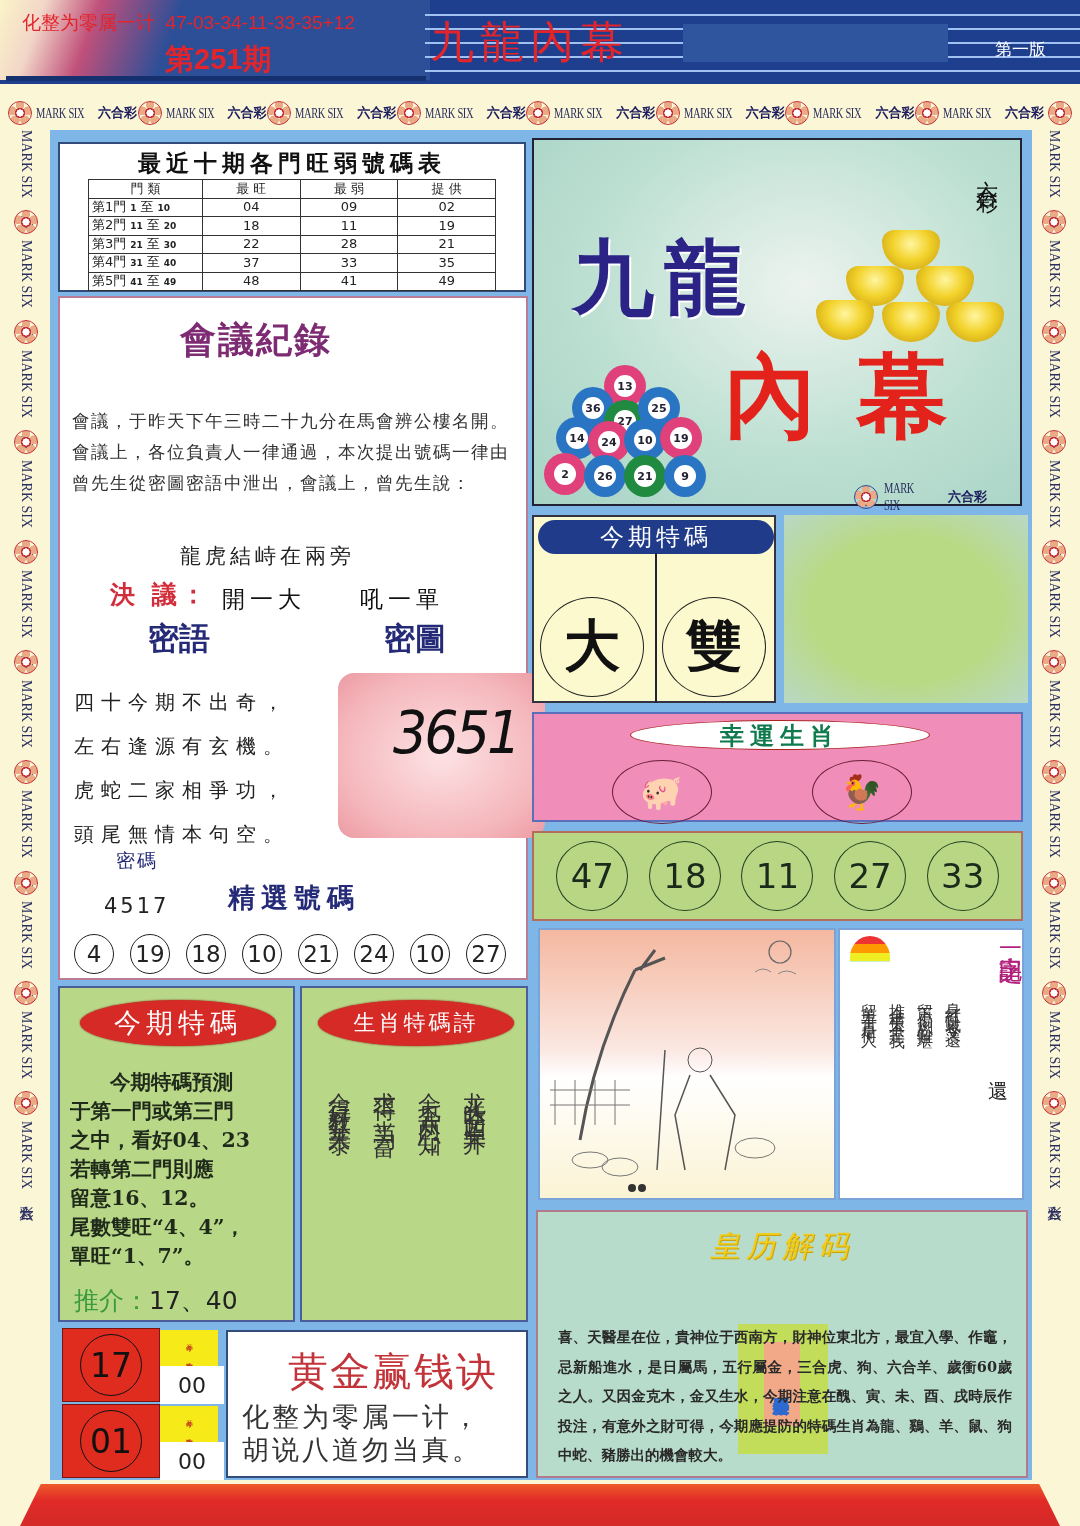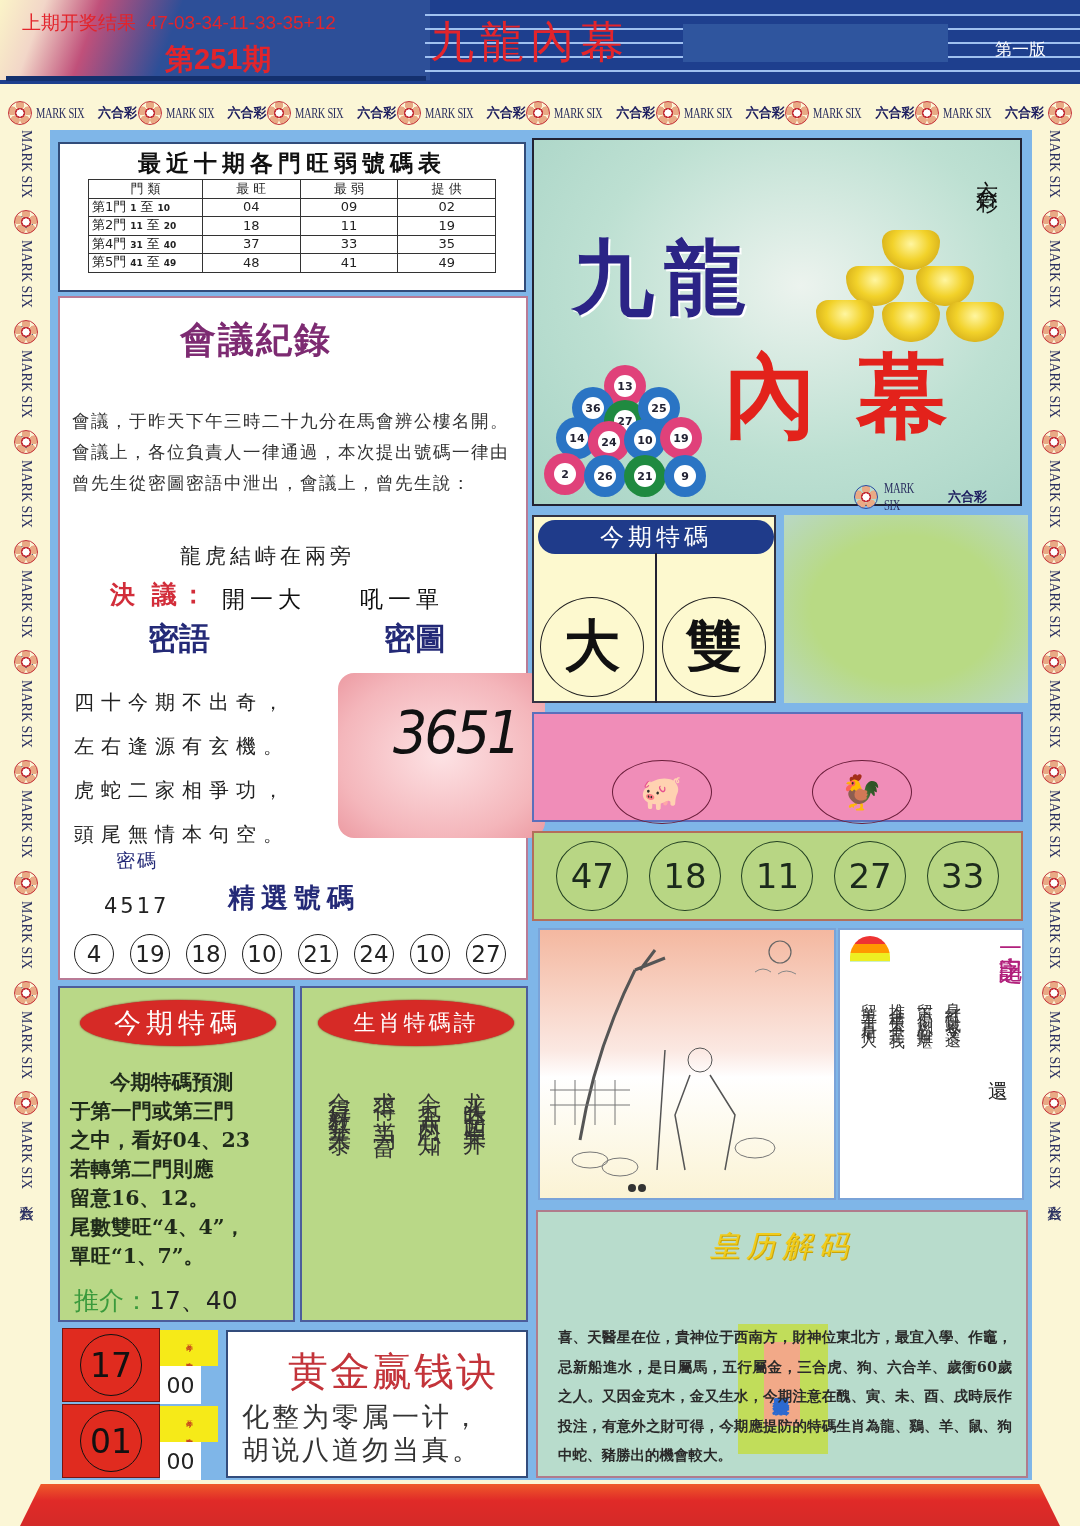--- a/index.html
+++ b/index.html
@@ -62,21 +62,21 @@
 #tx-body div:first-child{padding-left:40px}
 #tx-rec{left:14px;top:296px;font-size:25px;color:#222}
 #tx-rec span.g{color:#3a9a3c}
 #sx-cols{left:24px;top:86px;display:flex;flex-direction:row-reverse;gap:18px}
 .vcol{writing-mode:vertical-rl;font-size:23px;line-height:27px;letter-spacing:7px;color:#333;font-family:"DejaVu Serif",serif}
 
 #num-block{left:62px;top:1328px;width:160px;height:150px;background:#7fb6e8}
 .nred{position:absolute;left:0;width:98px;height:74px;background:#e02b1f;border:1px solid #7a1410;display:flex;align-items:center;justify-content:center}
 .nred span{width:62px;height:62px;border:1.5px solid #111;border-radius:50%;display:flex;align-items:center;justify-content:center;font-size:33px;color:#111}
 .nyel{position:absolute;left:98px;width:58px;height:36px;background:#f6ea18;display:flex;justify-content:space-around;align-items:center;font-size:7px;color:#c2361e;line-height:8px;writing-mode:vertical-rl}
-.nwhite{position:absolute;left:98px;width:41px;height:38px;background:#fff;font-size:22px;display:flex;align-items:center;justify-content:center;color:#222}
+.nwhite{position:absolute;left:98px;width:64px;height:38px;background:#fff;font-size:22px;display:flex;align-items:center;justify-content:center;color:#222}
 #gold-panel{left:226px;top:1330px;width:302px;height:148px;background:#fff;border:2px solid #334c7c}
 #gold-title{left:60px;top:12px;font-size:40px;color:#c3343a;font-family:"DejaVu Serif",serif;letter-spacing:2px}
 #gold-body{left:14px;top:68px;font-size:27px;line-height:33px;color:#333;letter-spacing:3px;white-space:nowrap}
 
 #logo-panel{left:532px;top:138px;width:490px;height:368px;border:2px solid #223;background:radial-gradient(ellipse at 55% 40%,#ecf3ee 0%,#bde0d2 55%,#a7d3c5 100%)}
 #lp-liuhe{left:438px;top:22px;writing-mode:vertical-rl;font-size:22px;letter-spacing:6px;color:#111}
 #lp-jl{left:38px;top:84px;font-size:82px;font-weight:bold;color:#2b2486;font-family:"DejaVu Serif",serif;letter-spacing:10px;text-shadow:2px 2px 0 #fff}
 #lp-nm{left:190px;top:195px;font-size:92px;color:#e3221b;font-family:"DejaVu Serif",serif;letter-spacing:40px;font-weight:bold}
 #ingots{left:282px;top:90px;width:190px;height:130px}
 .ingot{position:absolute;width:58px;height:40px;background:radial-gradient(ellipse at 50% 35%,#fff6a0 0%,#f2d22a 45%,#c2960f 100%);border-radius:12px 12px 28px 28px}
@@ -118,21 +118,21 @@
 <body>
 
 <div id="header" class="abs"></div>
 <div id="hdr-grad" class="abs"></div>
 <div class="abs hdr-stripe" style="top:14px"></div>
 <div class="abs hdr-stripe" style="top:28px"></div>
 <div class="abs hdr-stripe" style="top:42px"></div>
 <div class="abs hdr-stripe" style="top:56px"></div>
 <div class="abs hdr-stripe" style="top:70px"></div>
 <div id="hdr-line" class="abs"></div>
-<div id="hdr-last" class="abs"><span>上期开奖结果</span>&nbsp;&nbsp;<span>47-03-34-11-33-35+12</span></div>
+<div id="hdr-last" class="abs"><span>化整为零属一计</span>&nbsp;&nbsp;<span>47-03-34-11-33-35+12</span></div>
 <div id="hdr-issue" class="abs">第251期</div>
 <div id="hdr-title" class="abs">九龍內幕</div>
 <div id="hdr-box" class="abs"></div>
 <div id="hdr-edition" class="abs">第一版</div>
 
 <div id="frame-top" class="abs">
   <div class="mk">
       <span class="flower"></span>
       <span class="mk-txt">MARK SIX</span>
       <span class="mk-cn">六合彩</span>
@@ -256,20 +256,26 @@
           <td>09</td>
           <td>02</td>
         </tr>
     <tr>
           <td class="door"><span>第2門</span><small>11</small><span>至</span><small>20</small></td>
           <td>18</td>
           <td>11</td>
           <td>19</td>
         </tr>
     <tr>
+          <td class="door"><span>第3門</span><small>21</small><span>至</span><small>30</small></td>
+          <td>22</td>
+          <td>28</td>
+          <td>21</td>
+        </tr>
+    <tr>
           <td class="door"><span>第4門</span><small>31</small><span>至</span><small>40</small></td>
           <td>37</td>
           <td>33</td>
           <td>35</td>
         </tr>
     <tr>
           <td class="door"><span>第5門</span><small>41</small><span>至</span><small>49</small></td>
           <td>48</td>
           <td>41</td>
           <td>49</td>
@@ -421,20 +427,21 @@
 
 <div id="tm-panel" class="abs">
   <div id="tm-head" class="abs">今期特碼</div>
   <div id="tm-div" class="abs"></div>
   <div class="big-c" style="left:6px">大</div>
   <div class="big-c" style="left:128px">雙</div>
 </div>
 <div id="blur-panel" class="abs"></div>
 
 <div id="zod-panel" class="abs">
+  <div id="zod-title" class="abs">幸運生肖</div>
   <div class="zod-ov" style="left:78px">🐖</div>
   <div class="zod-ov" style="left:278px">🐓</div>
 </div>
 
 <div id="num-panel" class="abs">
   <div class="cnum-lg">47</div>
   <div class="cnum-lg">18</div>
   <div class="cnum-lg">11</div>
   <div class="cnum-lg">27</div>
   <div class="cnum-lg">33</div>

